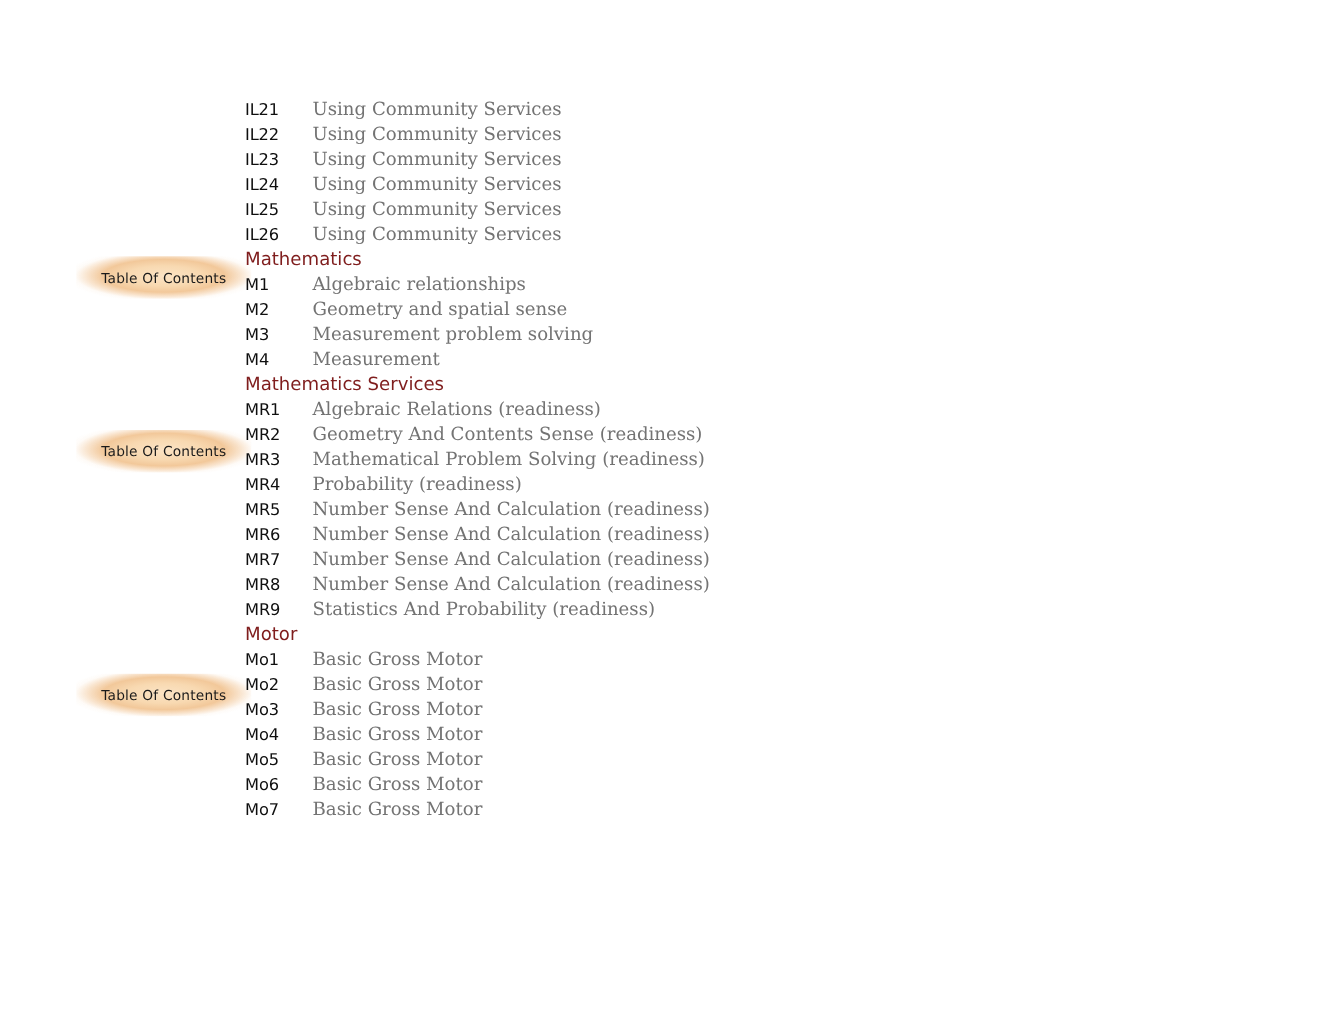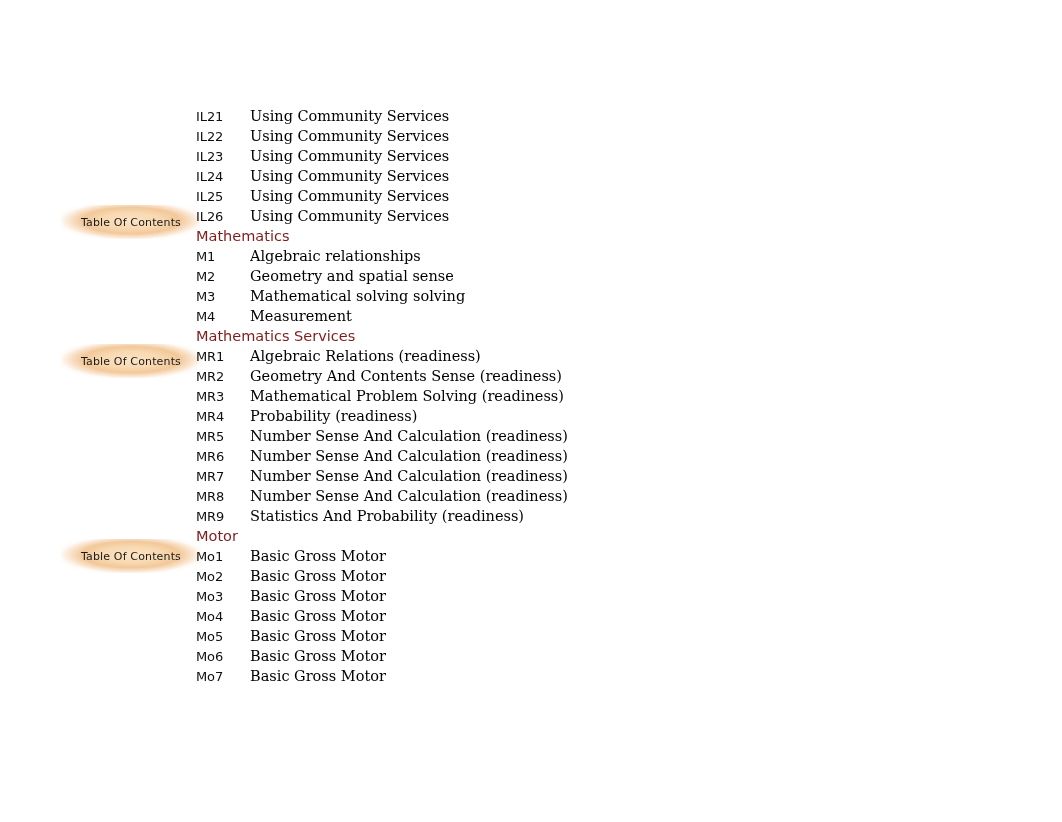--- a/index.html
+++ b/index.html
@@ -54,21 +54,21 @@
   }
 
   .toc-badge.b1 { left: 61px;  top: 205px; }
   .toc-badge.b2 { left: 61px;  top: 344px; }
   .toc-badge.b3 { left: 61px;  top: 539px; }
 
   
   #outline {
     position: absolute;
     left: 196px;
-    top: 106px;
+    top: 78px;
     width: 700px;
   }
 
   .section-head {
     font-family: "DejaVu Sans", sans-serif;
     font-size: 14.5px;
     line-height: 20px;
     color: #7f1d1d;
     white-space: nowrap;
     height: 20px;
@@ -85,21 +85,21 @@
     font-family: "DejaVu Sans", sans-serif;
     font-size: 13px;
     color: #0f0f0f;
     width: 54px;
     flex: 0 0 54px;
     letter-spacing: -0.1px;
   }
   .entry-title {
     font-family: "DejaVu Serif", "Liberation Serif", serif;
     font-size: 14.5px;
-    color: #000000;
+    color: #737373;
   }
 </style>
 </head>
 <body>
 
 <div id="doc">
 
   <div class="toc-badge b1">
     <span class="toc-badge-label">Table Of Contents</span>
   </div>
@@ -141,21 +141,21 @@
       <div class="entry">
         <span class="entry-code">M1</span>
         <span class="entry-title">Algebraic relationships</span>
       </div>
       <div class="entry">
         <span class="entry-code">M2</span>
         <span class="entry-title">Geometry and spatial sense</span>
       </div>
       <div class="entry">
         <span class="entry-code">M3</span>
-        <span class="entry-title">Mathematical solving solving</span>
+        <span class="entry-title">Measurement problem solving</span>
       </div>
       <div class="entry">
         <span class="entry-code">M4</span>
         <span class="entry-title">Measurement</span>
       </div>
       <div class="section-head">Mathematics Services</div>
       <div class="entry">
         <span class="entry-code">MR1</span>
         <span class="entry-title">Algebraic Relations (readiness)</span>
       </div>

